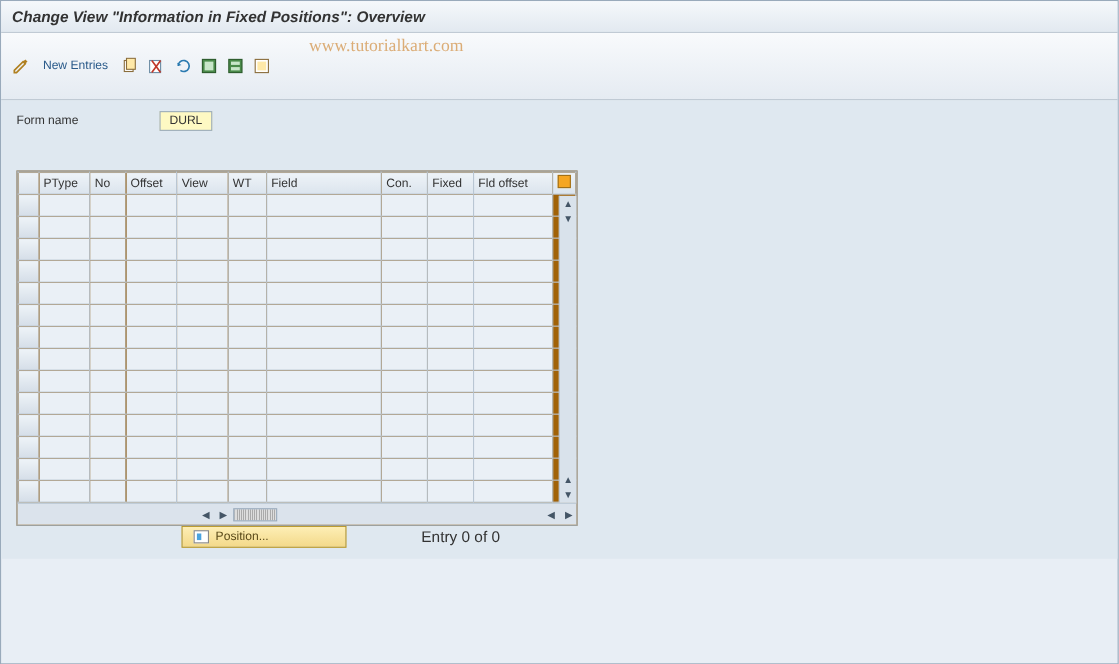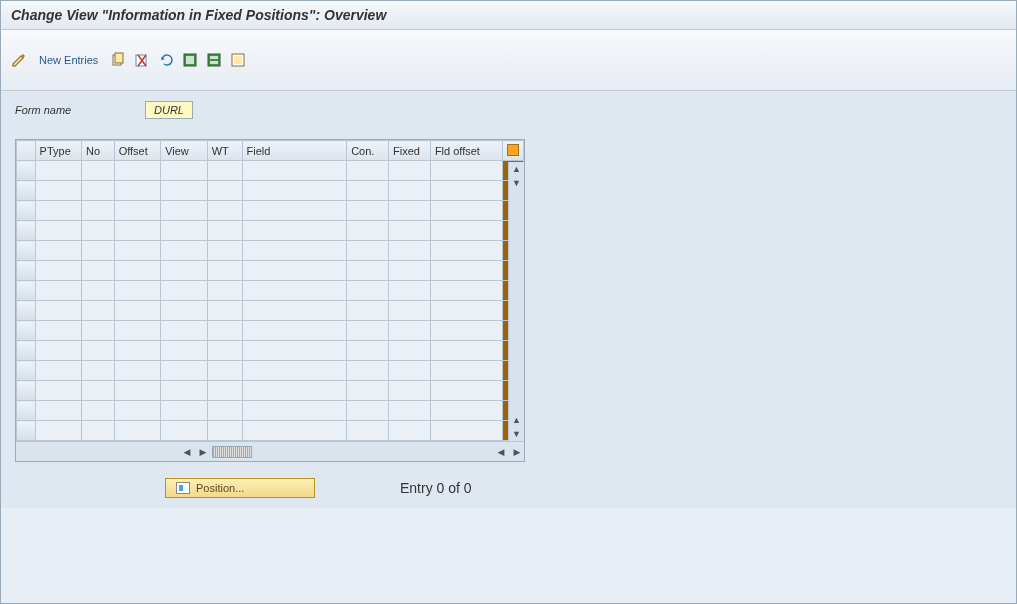--- a/index.html
+++ b/index.html
@@ -53,22 +53,21 @@
       font-family: Georgia, serif;
     }
     .content {
       padding: 10px 14px;
       background: #dfe8f0;
     }
     .form-row {
       display: flex;
       align-items: center;
       gap: 10px;
-      margin-bottom: 20px;
-      font-style: italic;
+      margin-bottom: 36px;
     }
     .form-row label { width: 120px; color: #333; }
     .form-row .field-val {
       border: 1px solid #9ab;
       background: #fef9c3;
       padding: 2px 8px;
       min-width: 40px;
       font-size: 11px;
       color: #333;
     }
@@ -150,24 +149,23 @@
       gap: 2px;
       flex: 0 0 auto;
     }
     .hscroll-row .track {
       width: 40px; height: 12px;
       background: repeating-linear-gradient(90deg,#aaa,#aaa 1px,#ddd 1px,#ddd 2px);
       border: 1px solid #9ab;
     }
     .hscroll-row .spacer-mid { flex: 1; }
     .bottom-row {
-      margin-top: 16px;
-      display: flex;
-      align-items: center;
-      gap: 25px;
+      display: flex;
+      align-items: center;
+      gap: 8px;
       padding-left: 150px;
     }
     .pos-btn {
       display: flex;
       align-items: center;
       gap: 6px;
       background: linear-gradient(#fdeeb5, #f3d98a);
       border: 1px solid #b8941f;
       padding: 3px 10px;
       width: 150px;
@@ -234,20 +232,21 @@
         <rect x="4" y="4" width="8" height="3" fill="#c8e6c9"></rect>
         <rect x="4" y="9" width="8" height="3" fill="#c8e6c9"></rect>
       </svg>
   </span>
   <span class="icon-btn">
     <svg class="i" viewBox="0 0 16 16">
         <rect x="2" y="2" width="12" height="12" fill="#fff" stroke="#8a6d3b"></rect>
         <rect x="4" y="4" width="8" height="8" fill="#ffe9a8"></rect>
       </svg>
   </span>
+  <div class="watermark">www.tutorialkart.com</div>
 </div>
 
 <div class="content">
 
   <div class="form-row">
     <label>Form name</label>
     <span class="field-val">DURL</span>
   </div>
 
   <div class="grid-wrap">

